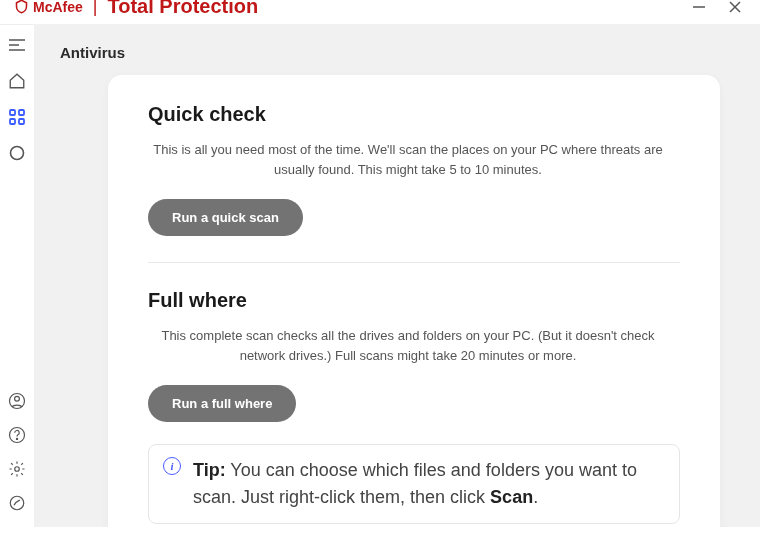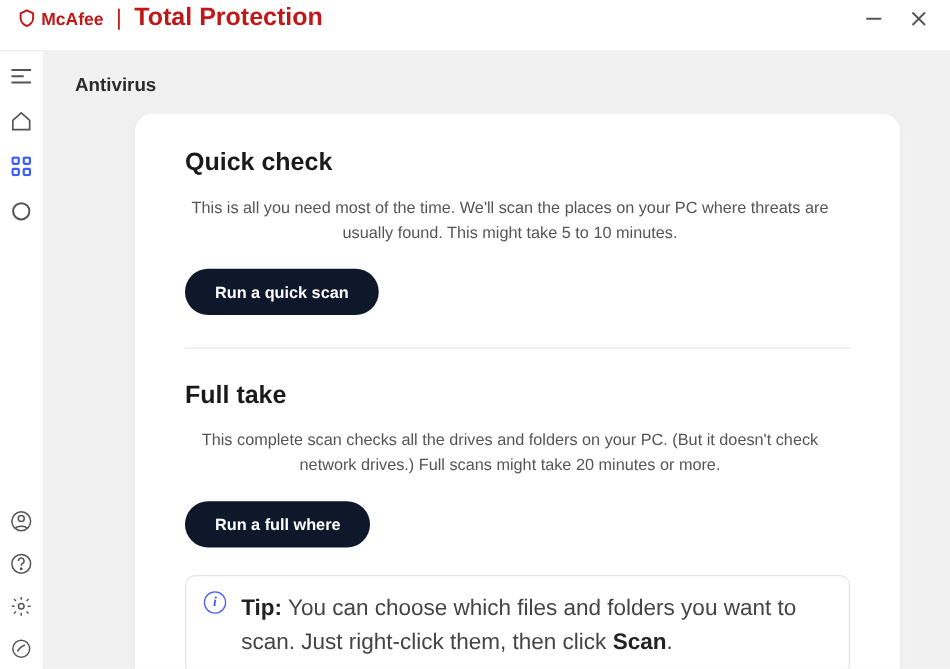--- a/index.html
+++ b/index.html
@@ -1,35 +1,35 @@
 <!DOCTYPE html>
 <html><head>
 <meta charset="utf-8">
 <style>
   * { box-sizing: border-box; margin: 0; padding: 0; }
   html, body { width: 760px; height: 535px; font-family: -apple-system, BlinkMacSystemFont, "Segoe UI", Arial, sans-serif; background: #fff; overflow: hidden; }
-  .title-bar { height: 40px; display: flex; align-items: center; padding: 0 8px 11px 14px; }
+  .title-bar { height: 24px; display: flex; align-items: center; padding: 0 8px 11px 14px; }
   .brand { display: flex; align-items: center; gap: 6px; }
   .brand-logo { color: #c01818; font-weight: 800; font-size: 14px; display: flex; align-items: center; gap: 4px; }
   .brand-sep { color: #c01818; font-size: 18px; font-weight: 300; margin: 0 4px; }
   .brand-sub { color: #c01818; font-size: 20px; font-weight: 600; }
   .win-controls { margin-left: auto; display: flex; gap: 18px; padding-right: 8px; }
   .win-btn { width: 18px; height: 18px; display: flex; align-items: center; justify-content: center; color: #555; }
   .body-row { display: flex; height: calc(535px - 32px); border-radius: 21px; }
   .sidebar { width: 34px; background: #fff; display: flex; flex-direction: column; align-items: center; padding-top: 10px; border-top: 1px solid #eee; }
   .sidebar-top { display: flex; flex-direction: column; gap: 16px; align-items: center; }
   .sidebar-bottom { margin-top: auto; display: flex; flex-direction: column; gap: 14px; align-items: center; padding-bottom: 14px; }
   .side-icon { width: 20px; height: 20px; display: flex; align-items: center; justify-content: center; color: #555; }
   .side-icon.active { color: #3b5cff; }
   .main { flex: 1; background: #f1f1f1; padding: 14px 40px 30px 24px; overflow: hidden; }
   .page-title { font-size: 15px; font-weight: 700; color: #2b2b2b; margin: 6px 0 14px 2px; }
   .card { background: #fff; border-radius: 14px; padding: 28px 40px 24px 40px; margin-left: 50px; box-shadow: 0 2px 8px rgba(0,0,0,0.04); }
   .section-title { font-size: 20px; font-weight: 800; color: #1a1a1a; margin-bottom: 14px; }
   .section-desc { font-size: 13px; color: #555; line-height: 1.5; margin-bottom: 20px; max-width: 520px; text-align: center; }
-  .btn { background: #0f172a; color: #fff; border: none; border-radius: 999px; padding: 11px 24px; font-size: 13px; font-weight: 600; cursor: pointer; }
+  .btn { background: #737373; color: #fff; border: none; border-radius: 999px; padding: 11px 24px; font-size: 13px; font-weight: 600; cursor: pointer; }
   .divider { border: none; border-top: 1px solid #e8e8e8; margin: 26px 0; }
   .tip-box { border: 1px solid #e6e6e6; border-radius: 8px; padding: 12px 14px; display: flex; gap: 12px; margin-top: 22px; align-items: flex-start; }
   .tip-icon { flex-shrink: 0; color: #4a5cff; width: 18px; height: 18px; border: 1.5px solid #4a5cff; border-radius: 50%; display: flex; align-items: center; justify-content: center; font-size: 11px; font-weight: 700; font-style: italic; font-family: Georgia, serif; }
   .tip-text { font-size: 18px; color: #444; line-height: 1.5; }
   .tip-text b { color: #222; }
 </style>
 </head>
 <body>
 
 <div class="title-bar">
@@ -123,21 +123,21 @@
     <div class="card">
       <div>
         <div class="section-title">Quick check</div>
         <div class="section-desc">This is all you need most of the time. We'll scan the places on your PC where threats are usually found. This might take 5 to 10 minutes.</div>
         <button class="btn">Run a quick scan</button>
       </div>
 
       <hr class="divider">
 
       <div>
-        <div class="section-title">Full take</div>
+        <div class="section-title">Full where</div>
         <div class="section-desc">This complete scan checks all the drives and folders on your PC. (But it doesn't check network drives.) Full scans might take 20 minutes or more.</div>
         <button class="btn">Run a full where</button>
       </div>
 
       <div class="tip-box">
         <div class="tip-icon">i</div>
         <div class="tip-text">
           <b>Tip:</b>
           <span>You can choose which files and folders you want to scan. Just right-click them, then click </span><b>Scan</b><span>.</span>
         </div>

